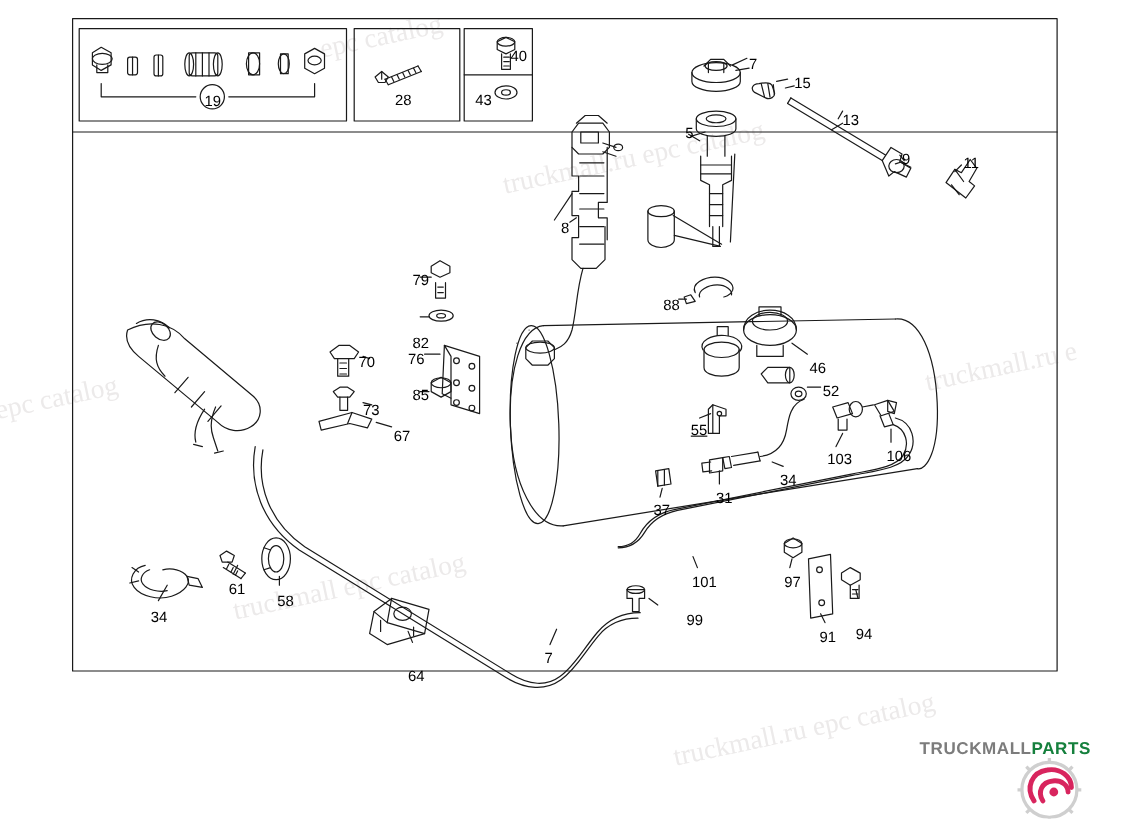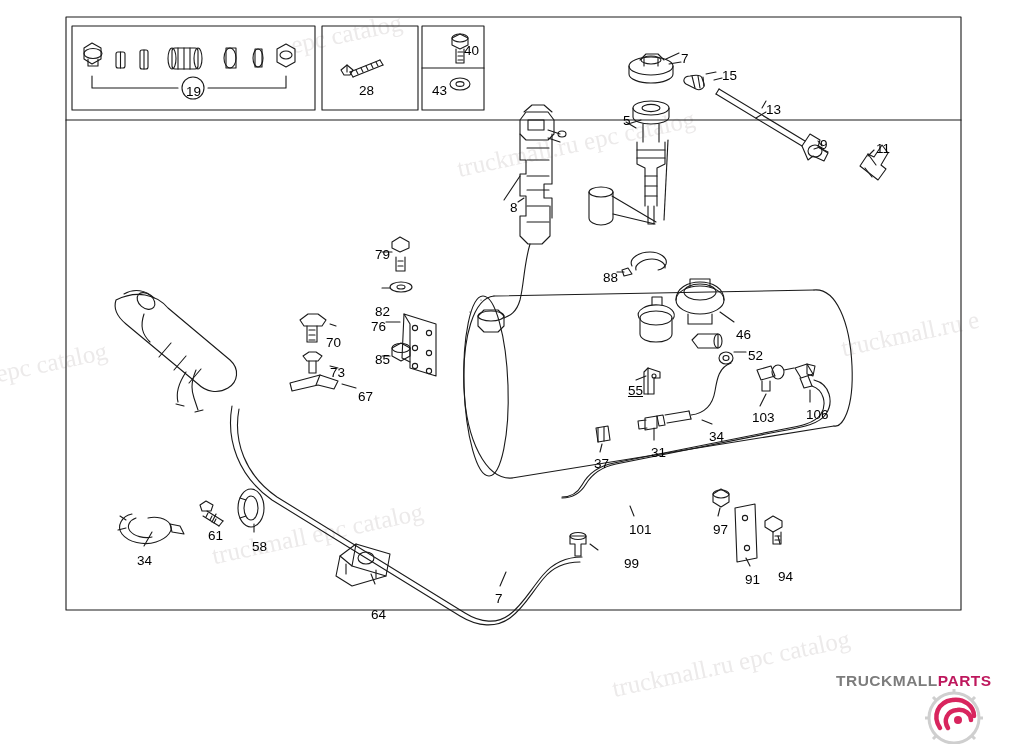--- a/index.html
+++ b/index.html
@@ -53,21 +53,21 @@
   .brandtext {
     position: absolute;
     left: 0;
     top: 8px;
     font-size: 15.5px;
     letter-spacing: 0.5px;
     font-weight: bold;
     color: #7c7c7c;
     white-space: nowrap;
   }
-  .brandtext .red { color: #be185d; }
+  .brandtext .red { color: #15803d; }
 </style>
 </head>
 <body>
 
 <div id="stage">
 
   <div id="watermarks">
       <div class="wm" style="left: 290px; top: 20px; font-size: 25px; transform: rotate(-12deg);">epc catalog</div>
       <div class="wm" style="left: 455px; top: 130px; font-size: 25px; transform: rotate(-12deg);">truckmall.ru epc catalog</div>
       <div class="wm" style="left: -18px; top: 350px; font-size: 25px; transform: rotate(-12deg);">l epc catalog</div>
@@ -379,21 +379,21 @@
       <div class="callout" style="left: 766px; top: 103px;">13</div>
       <div class="callout" style="left: 820px; top: 138px;">9</div>
       <div class="callout" style="left: 876px; top: 142px;">11</div>
       <div class="callout" style="left: 623px; top: 114px;">5</div>
       <div class="callout" style="left: 510px; top: 201px;">8</div>
       <div class="callout" style="left: 603px; top: 271px;">88</div>
       <div class="callout" style="left: 375px; top: 248px;">79</div>
       <div class="callout" style="left: 375px; top: 285px; margin-top: 20px;">82</div>
       <div class="callout" style="left: 371px; top: 320px;">76</div>
       <div class="callout" style="left: 375px; top: 353px;">85</div>
-      <div class="callout" style="left: 326px; top: 323px; margin-top: 13px;">70</div>
+      <div class="callout" style="left: 326px; top: 323px;">70</div>
       <div class="callout" style="left: 330px; top: 366px;">73</div>
       <div class="callout" style="left: 358px; top: 390px;">67</div>
       <div class="callout" style="left: 736px; top: 328px;">46</div>
       <div class="callout" style="left: 748px; top: 349px;">52</div>
       <div class="callout" style="left: 628px; top: 384px; text-decoration: underline;">55</div>
       <div class="callout" style="left: 752px; top: 411px;">103</div>
       <div class="callout" style="left: 806px; top: 408px;">106</div>
       <div class="callout" style="left: 651px; top: 446px;">31</div>
       <div class="callout" style="left: 709px; top: 430px;">34</div>
       <div class="callout" style="left: 594px; top: 457px;">37</div>

